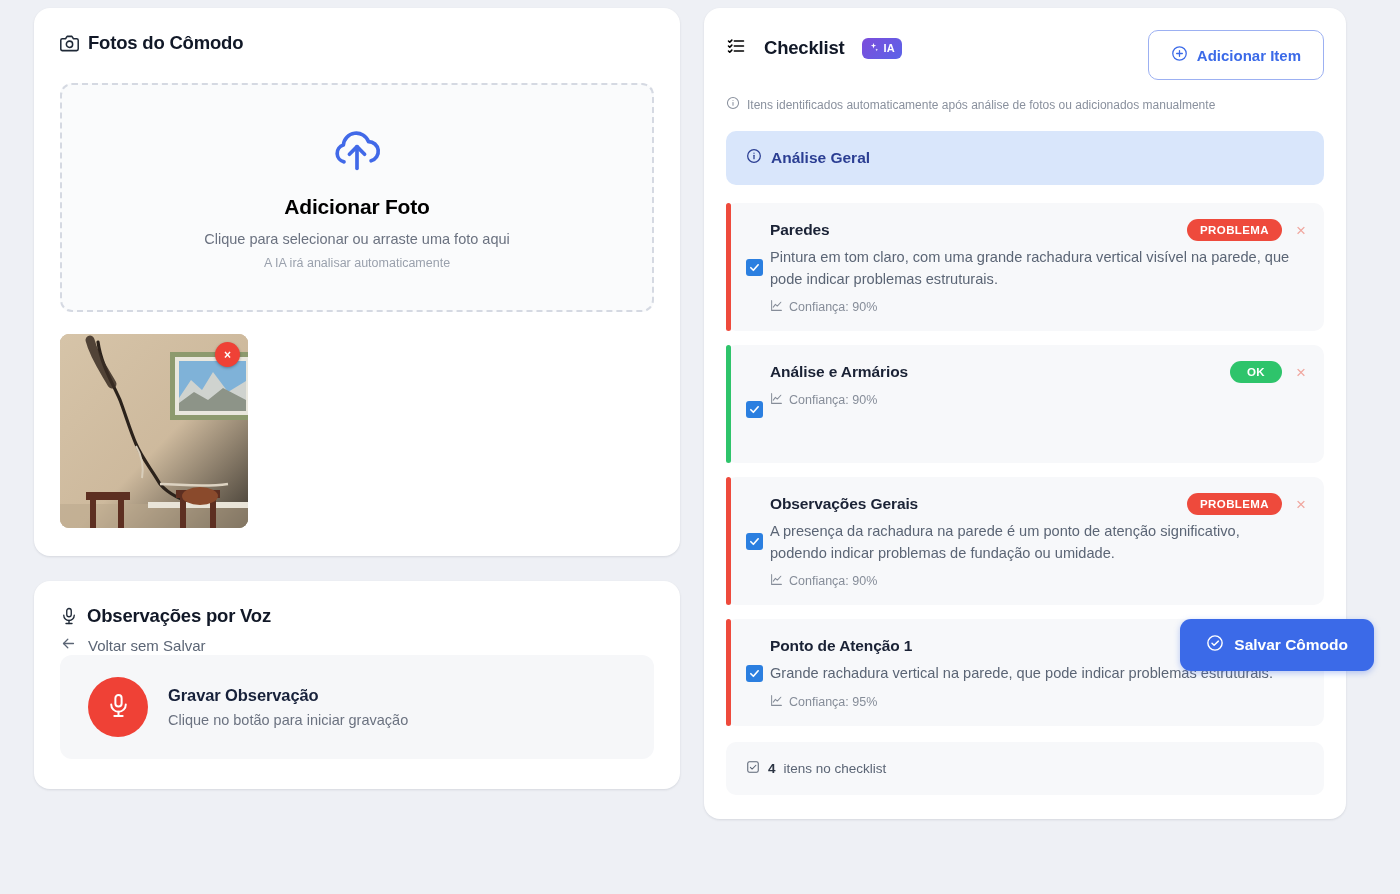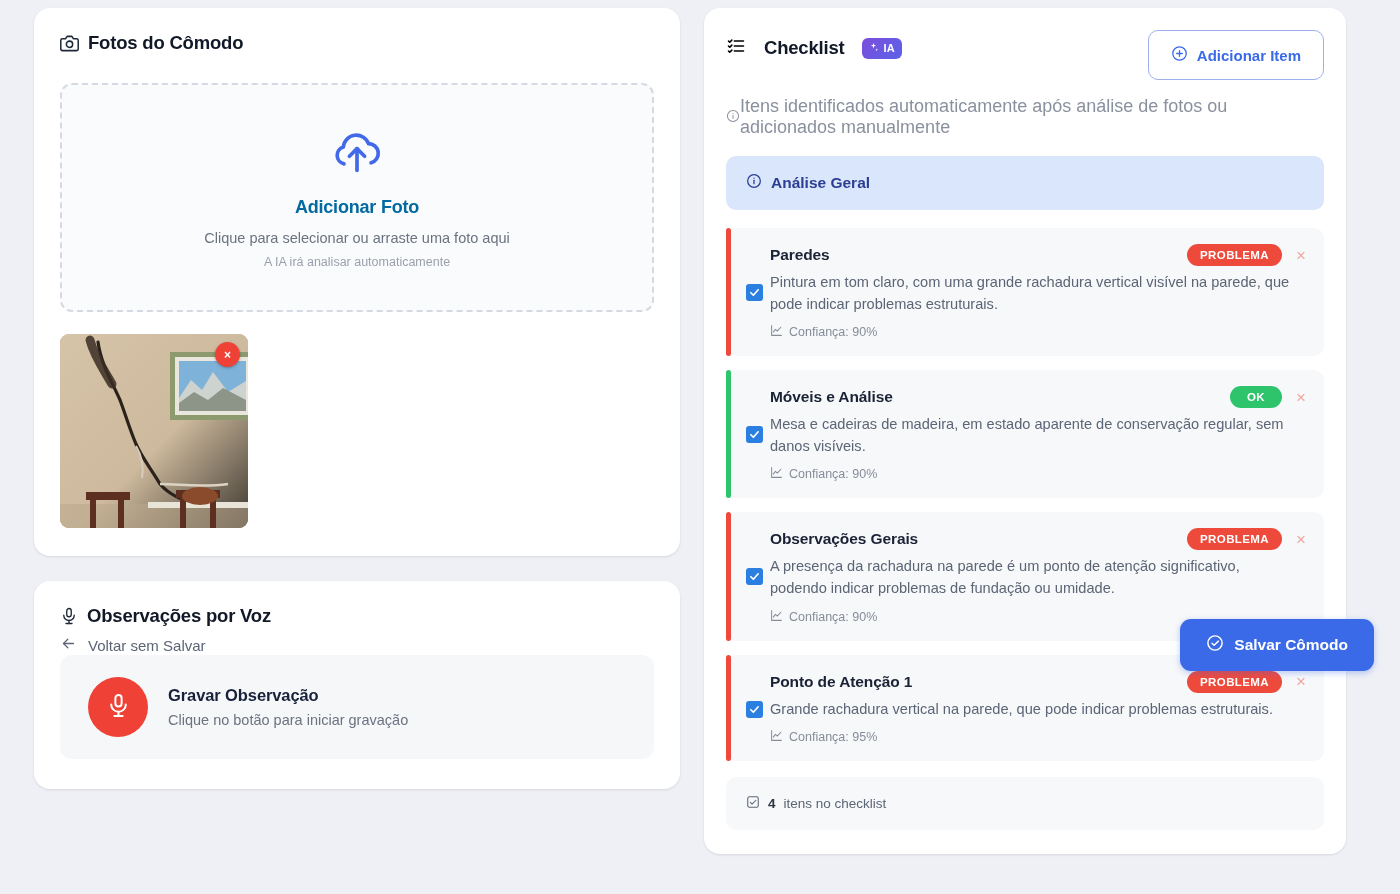--- a/index.html
+++ b/index.html
@@ -33,21 +33,21 @@
     margin-top: 29px;
     height: 229px;
     border: 2px dashed #d5d9e2;
     border-radius: 12px;
     background: #fafbfc;
     display: flex; flex-direction: column;
     align-items: center; justify-content: center;
     cursor: pointer;
   }
   .dz-icon { color: #4169e8; margin-bottom: 14px; }
-  .dz-title { font-size: 18px; font-weight: bold; color: #0369a1; letter-spacing: -.2px; }
+  .dz-title { font-size: 21px; font-weight: bold; color: #000000; letter-spacing: -.2px; }
   .dz-sub   { font-size: 14.5px; color: #6b7280; margin-top: 12px; }
   .dz-hint  { font-size: 12.5px; color: #9aa1ad; margin-top: 9px; }
 
   .thumbs { margin-top: 22px; display: flex; gap: 14px; }
   .thumb {
     position: relative; width: 188px; height: 194px;
     border-radius: 9px; overflow: hidden;
     background: #cbb79c;
   }
   .thumb-remove {
@@ -89,22 +89,22 @@
   }
   .add-btn {
     display: inline-flex; align-items: center; gap: 9px;
     border: 1.6px solid #9cb0f2; border-radius: 10px;
     background: #fff; color: #3b6ae8;
     font-size: 15px; font-weight: bold;
     padding: 14px 22px; cursor: pointer;
     font-family: inherit;
   }
   .cl-hint {
-    display: flex; align-items: center; 
-    font-size: 18px; color: #8a919e; margin-top: 16px;
+    display: flex; align-items: center; gap: 7px;
+    font-size: 12px; color: #8a919e; margin-top: 16px;
   }
 
   .analysis-banner {
     margin-top: 18px;
     background: #d9e6fb; border-radius: 10px;
     padding: 17px 20px;
     display: flex; align-items: center; gap: 9px;
     color: #2b3e93; font-size: 15.5px; font-weight: bold;
     min-height: 54px;
   }
@@ -374,27 +374,26 @@
             </div>
           </div>
 
           <div class="cl-item status-ok">
             <button class="cl-check">
               <svg width="11" height="11" viewBox="0 0 24 24" fill="none" stroke="#fff" stroke-width="3.6" stroke-linecap="round" stroke-linejoin="round">
                   <path d="M4 12.5l5.5 5.5L20 6"></path>
                 </svg>
             </button>
             <div class="cl-row">
-              <div class="cl-name">Móveis e Análise</div>
+              <div class="cl-name">Análise e Armários</div>
               <div class="cl-right">
                 <span class="pill ok">OK</span>
                 <button class="cl-remove">×</button>
               </div>
             </div>
-            <div class="cl-desc">Mesa e cadeiras de madeira, em estado aparente de conservação regular, sem danos visíveis.</div>
             <div class="cl-conf">
               <span>
                 <svg width="13" height="13" viewBox="0 0 24 24" fill="none" stroke="currentColor" stroke-width="1.9" stroke-linecap="round" stroke-linejoin="round">
                     <path d="M3 3v18h18"></path>
                     <path d="M6 15l4-5 3.5 3L20 6"></path>
                   </svg>
               </span>
               <span>Confiança: 90%</span>
             </div>
           </div>

